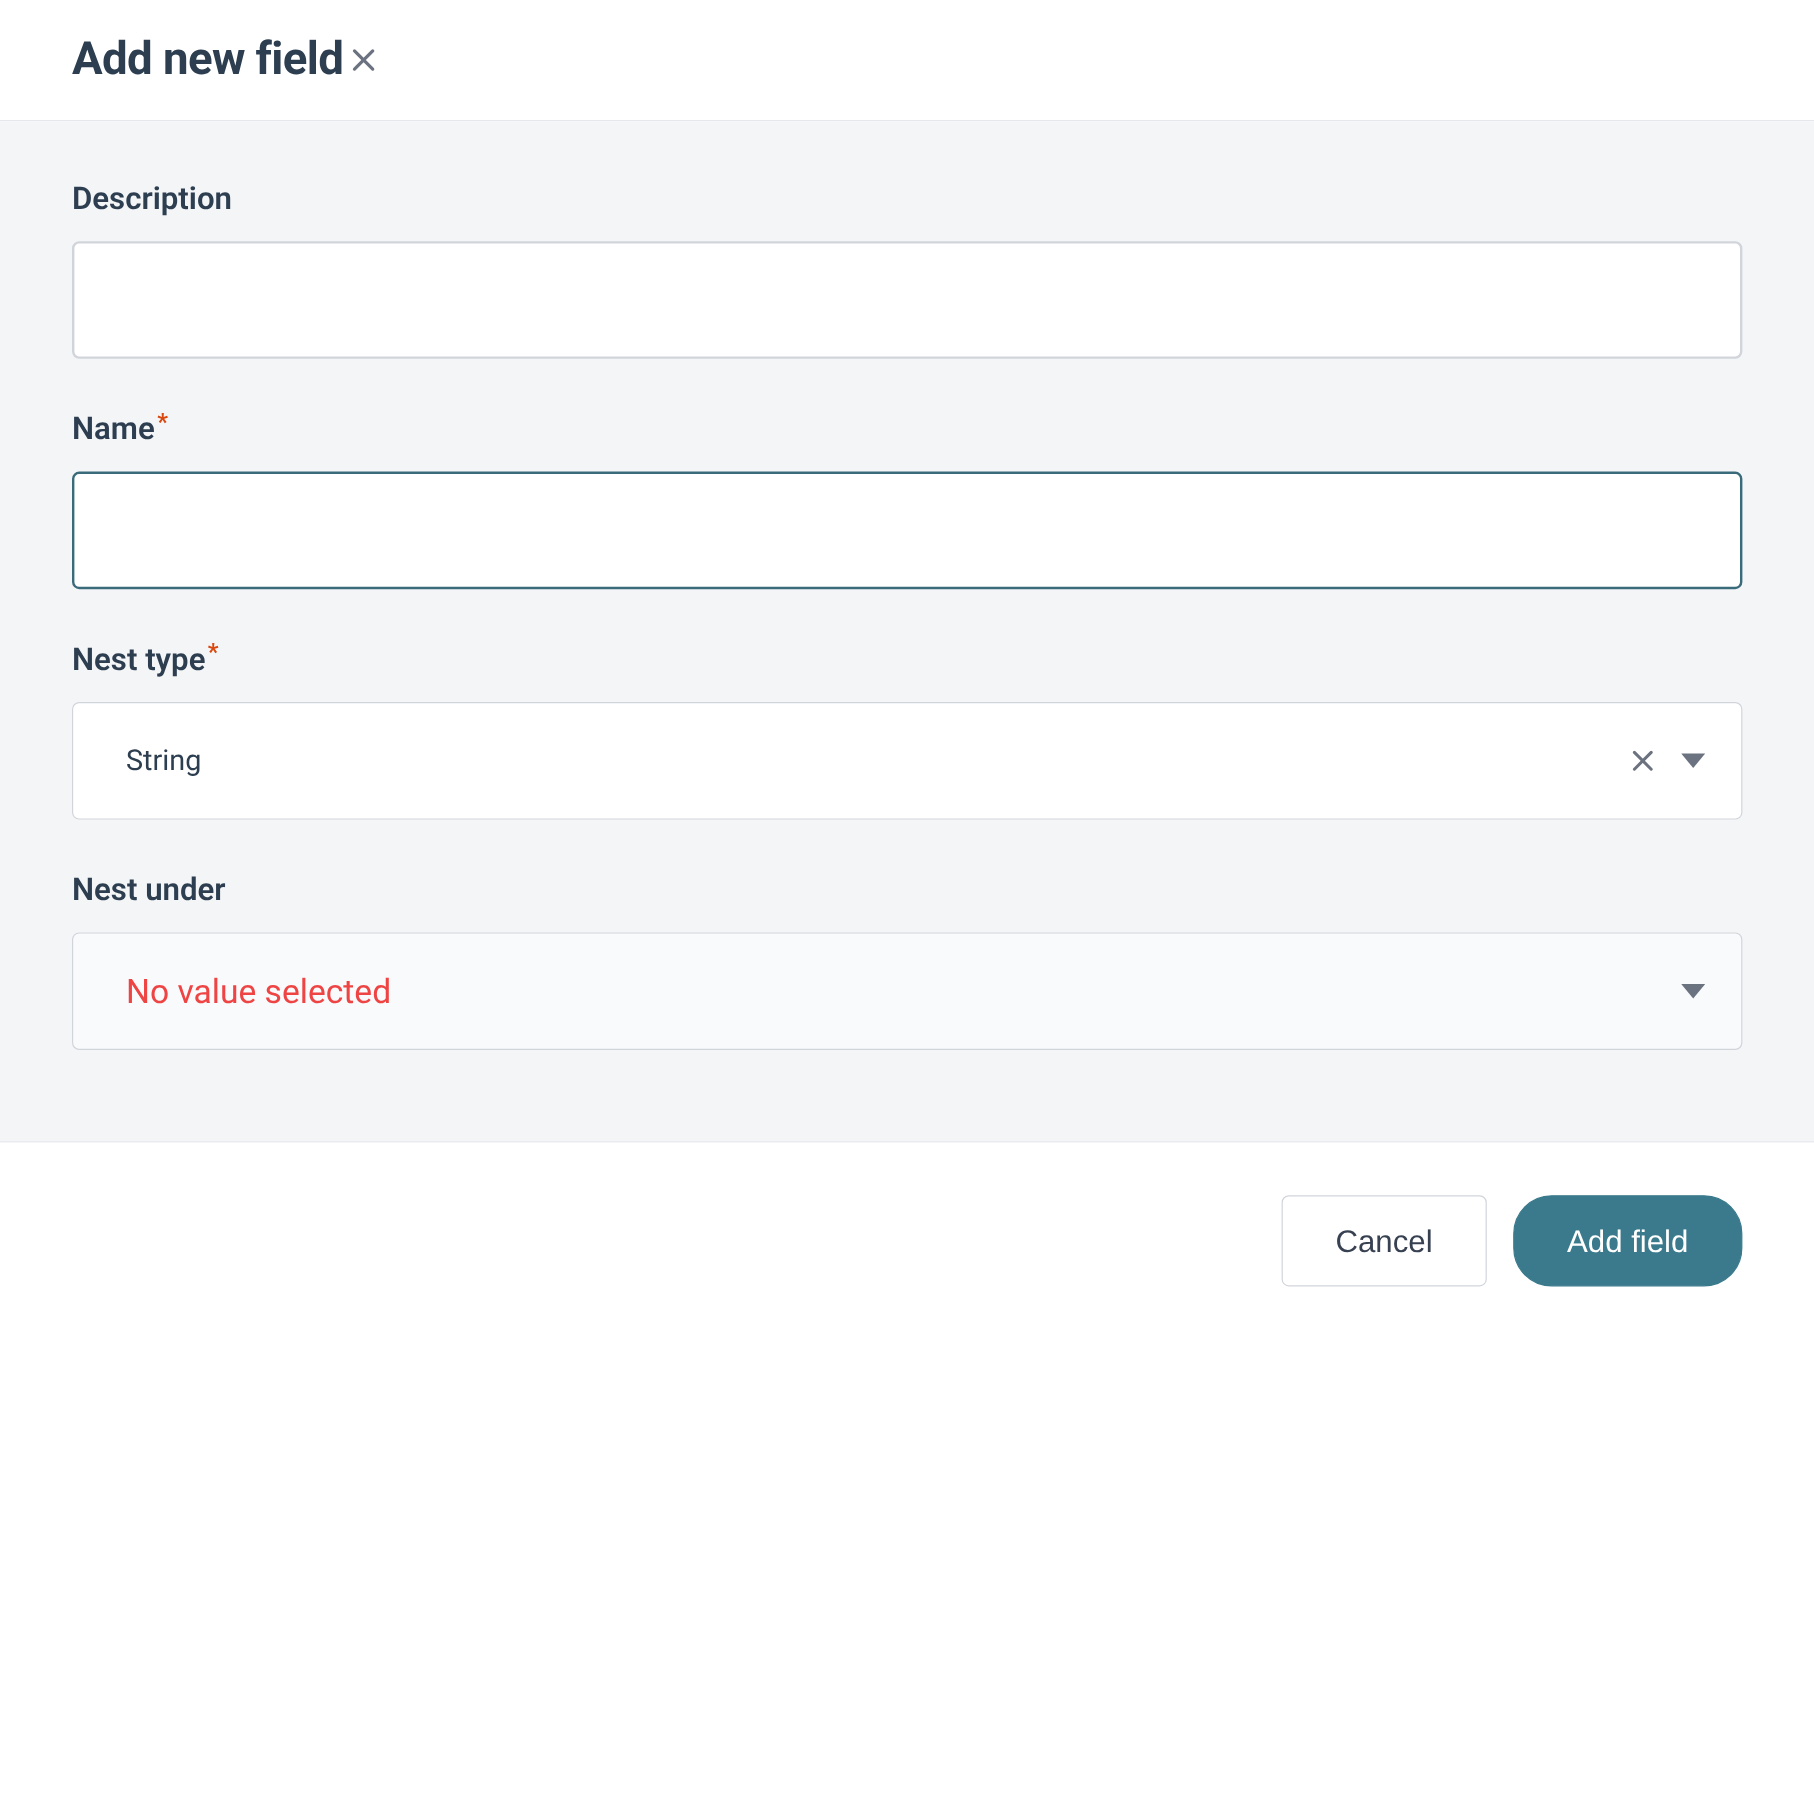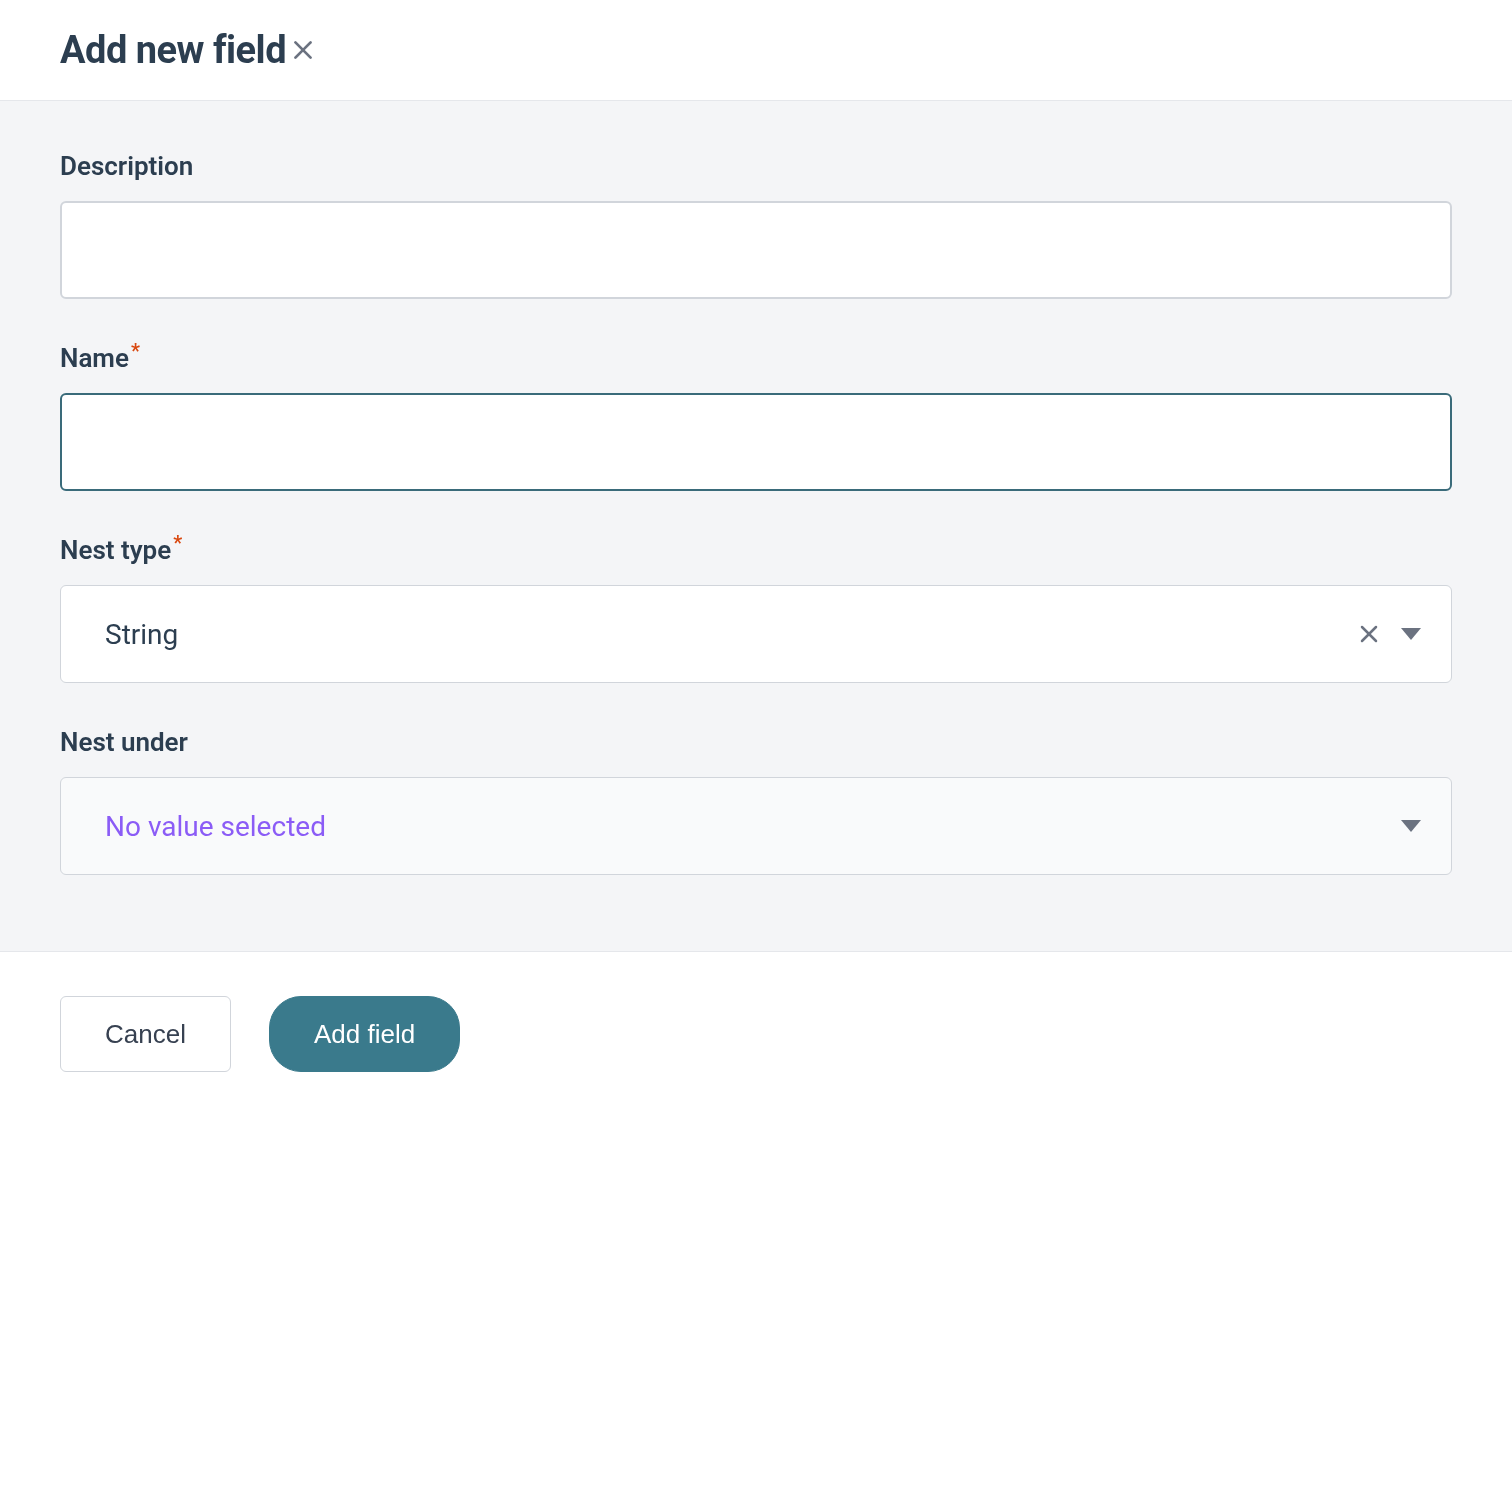--- a/index.html
+++ b/index.html
@@ -79,27 +79,27 @@
       background: #fff;
       border: 1px solid #d1d5db;
       border-radius: 6px;
       display: flex;
       align-items: center;
       padding: 0 30px 0 44px;
       cursor: pointer;
     }
     .select-value {
       flex: 1;
-      font-size: 28px;
+      font-size: 24px;
       color: #2c3e50;
     }
     .select-placeholder {
       flex: 1;
       font-size: 28px;
-      color: #8b5cf6;
+      color: #ef4444;
     }
     .select-actions {
       display: flex;
       align-items: center;
       gap: 20px;
     }
     .select-clear {
       color: #6b7280;
       display: flex;
       align-items: center;
@@ -110,22 +110,22 @@
       color: #6b7280;
       display: flex;
       align-items: center;
     }
     .select-chevron svg { width: 20px; height: 16px; }
     .select-disabled {
       background: #f9fafb;
     }
     .dialog-footer {
       display: flex;
-      justify-content: flex-start;
-      gap: 38px;
+      justify-content: flex-end;
+      gap: 22px;
       padding: 44px 60px;
       background: #fff;
       border-top: 1px solid #e5e7eb;
     }
     .btn {
       height: 76px;
       padding: 0 44px;
       font-size: 26px;
       font-weight: 500;
       border-radius: 6px;

